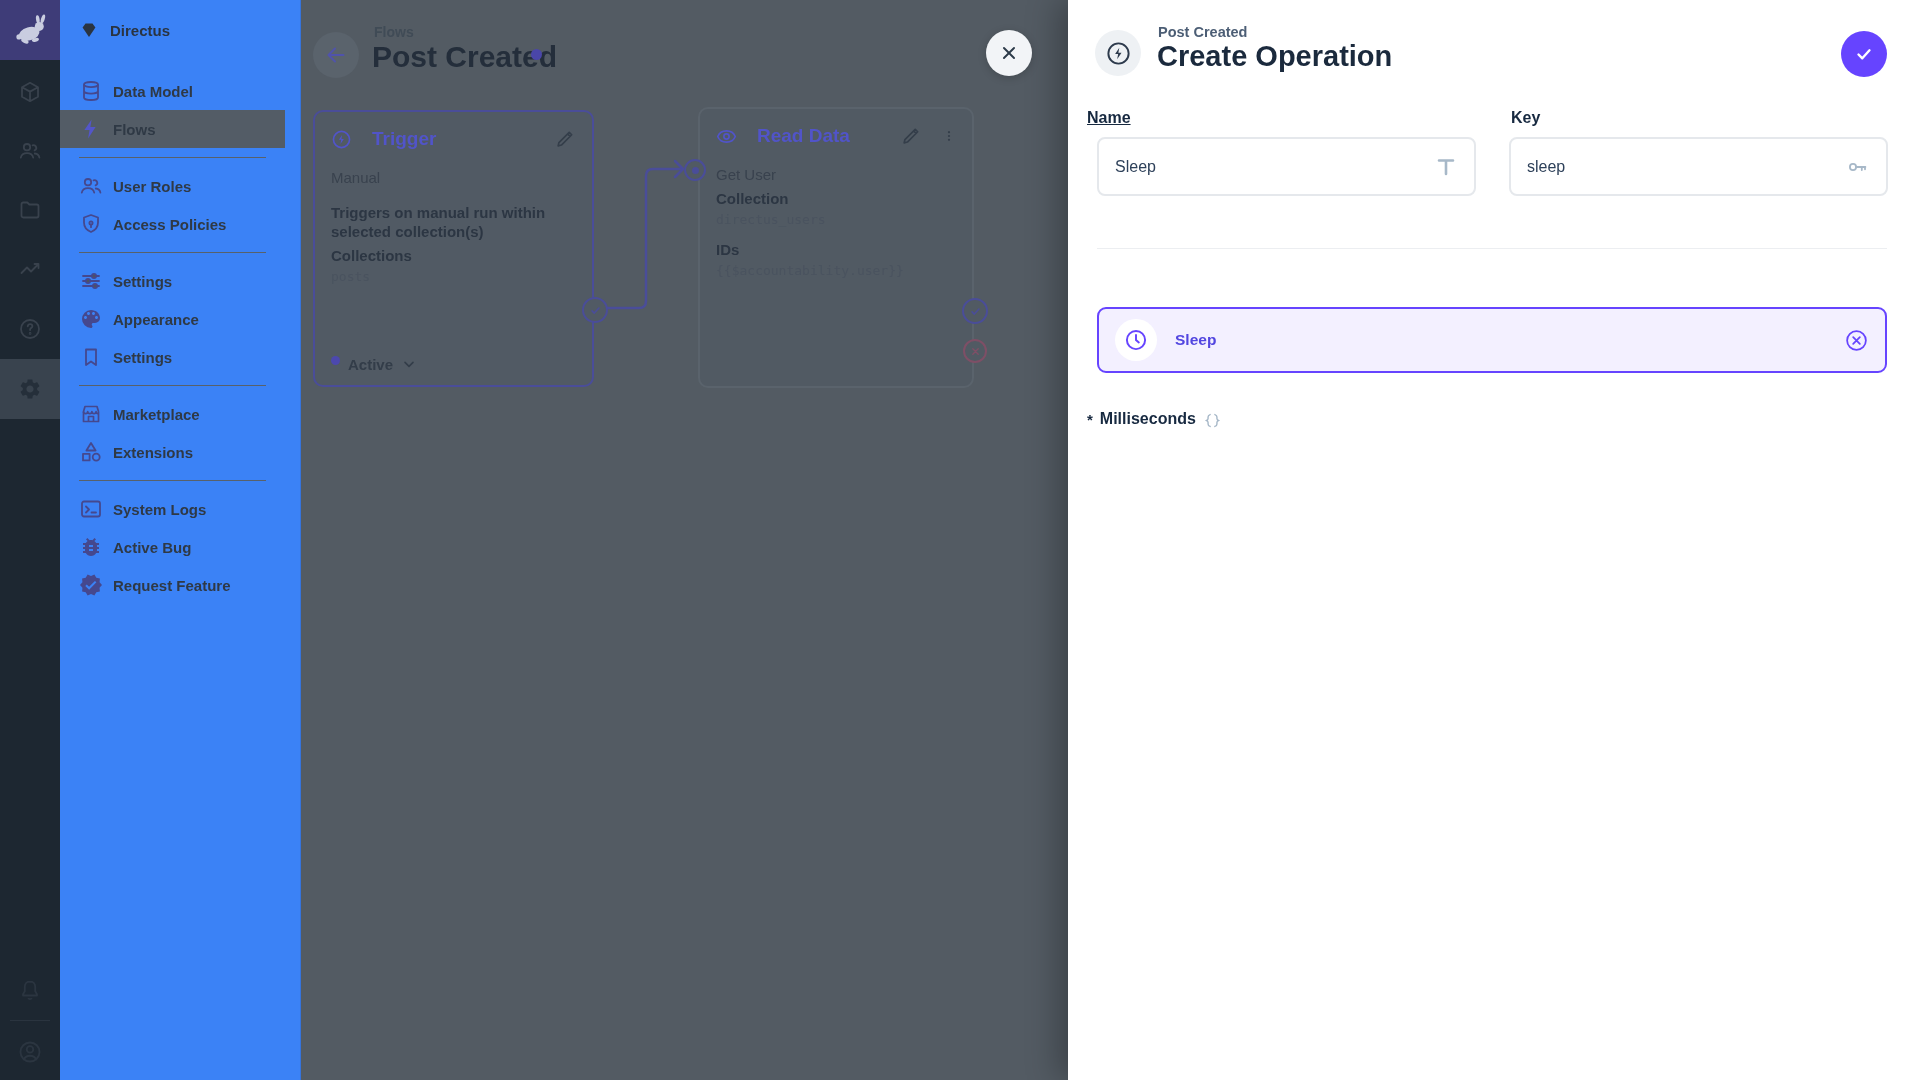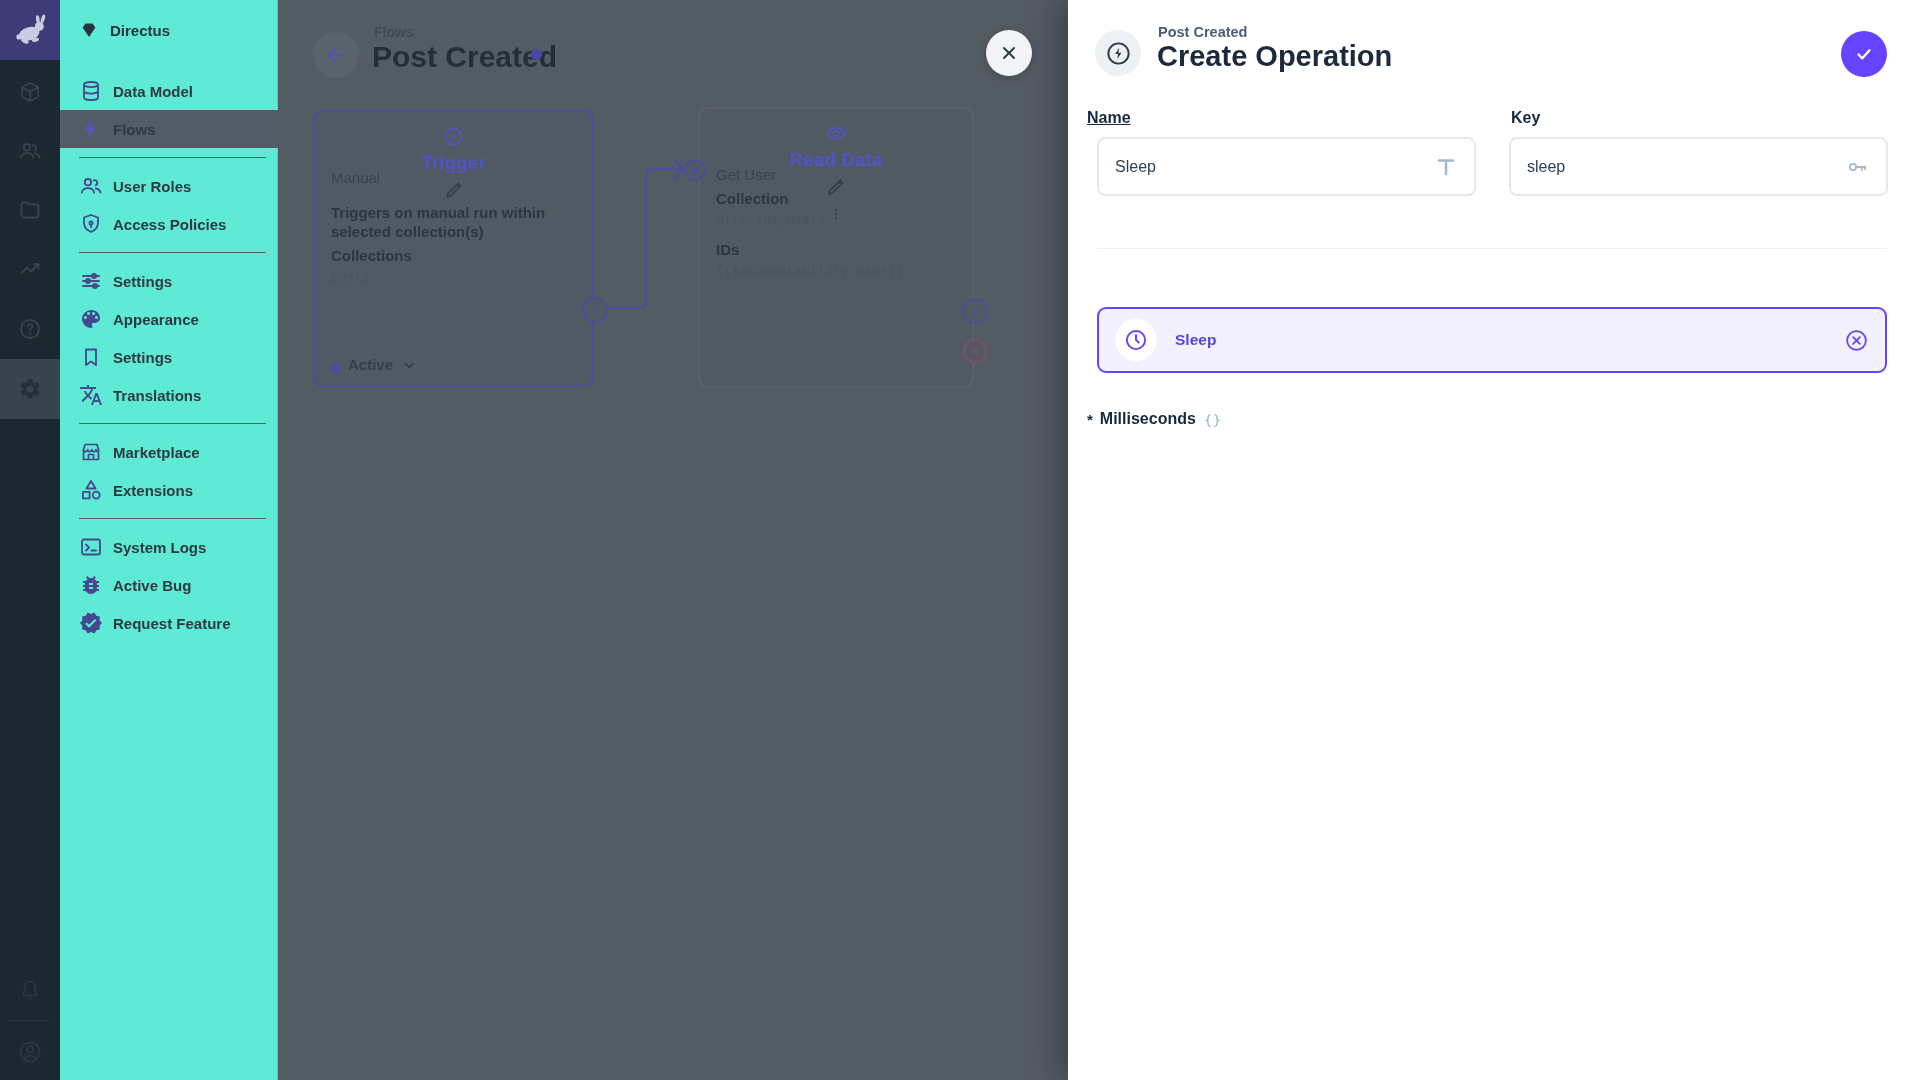--- a/index.html
+++ b/index.html
@@ -13,21 +13,21 @@
   .module-bar { left:0; top:0; width:60px; height:1080px; background:#1d2731; z-index:3; }
   .logo-sq { left:0; top:0; width:60px; height:60px; background:#3e3c78;
              display:flex; align-items:center; justify-content:center; cursor:pointer; }
   .mod-btn { left:0; width:60px; height:60px; display:flex; align-items:center;
              justify-content:center; color:#39424d; cursor:pointer; }
   .mod-btn.active { background:#39434e; color:#252f3a; }
   .mod-btn.bottom { color:#2b3540; }
   .mod-div { left:10px; width:40px; height:1px; background:#2a343f; }
 
   
-  .nav { left:60px; top:0; width:218px; height:1080px; background:#5eead4;
+  .nav { left:60px; top:0; width:241px; height:1080px; background:#3b82f6;
          border-right:1px solid rgba(0,0,0,0.10); z-index:2; }
   .proj-head { left:0; top:0; width:225px; height:60px; display:flex; align-items:center;
                gap:10px; padding-left:18px; cursor:pointer; }
   .proj-head .txt { font-size:15px; font-weight:700; color:#2a3441; }
   .nav-list { left:0; top:72px; width:225px; }
   .nav-item { height:38px; display:flex; align-items:center; gap:10px; padding-left:19px;
               cursor:pointer; }
   .nav-item.active { background:#535c66; }
   .nav-ic { width:24px; height:24px; color:#45488e; flex:0 0 24px; }
   .nav-item.active .nav-ic { color:#5356c9; }
@@ -42,29 +42,29 @@
               color:#5053ab; cursor:pointer; }
   .crumb { left:374px; top:24px; font-size:14px; font-weight:600; color:#404b56; cursor:pointer; }
   .flow-title { left:372px; top:40px; font-size:30px; font-weight:700; color:#242e3b; }
   .title-dot { left:531px; top:49px; width:11px; height:11px; border-radius:50%; background:#4a46a8; }
 
   .panel { border-radius:10px; padding:14px 16px; }
   .panel.trigger { left:313px; top:110px; width:281px; height:277px; background:#515a64;
                    border:2px solid #4a4d99; cursor:pointer; }
   .panel.readdata { left:698px; top:107px; width:276px; height:281px; background:#515a63;
                     border:2px solid #5a636c; cursor:pointer; }
-  .panel-head { display:flex; align-items:center; gap:5px; height:26px;flex-direction:column; }
+  .panel-head { display:flex; align-items:center; gap:20px; height:26px; }
   .panel-head .p-ic { width:21px; height:21px; color:#5154c9; }
   .panel-title { font-size:19px; font-weight:700; color:#5154c9; flex:1; }
   .p-act { width:22px; height:22px; color:#343e4a; cursor:pointer; }
   .p-line { font-size:15px; color:#39424e; margin-top:16px; line-height:1.28; }
   .p-line.bold { font-weight:700; color:#2c3643; }
   .p-line.mono { font-family:"DejaVu Sans Mono", monospace; font-size:13px; color:#4a535f;
                  margin-top:4px; letter-spacing:0; }
-  .panel-foot { position:absolute; left:16px; bottom:12px; display:flex; align-items:flex-end;
+  .panel-foot { position:absolute; left:16px; bottom:12px; display:flex; align-items:flex-start;
                 gap:8px; cursor:pointer; }
   .foot-dot { width:9px; height:9px; border-radius:50%; background:#4c48ae; }
   .foot-txt { font-size:15px; font-weight:600; color:#333d49; }
   .foot-chev { width:16px; height:16px; color:#333d49; }
 
   .node-circle { border-radius:50%; background:#515a64; display:flex; align-items:center;
                  justify-content:center; cursor:pointer; }
   .nc-check { width:26px; height:26px; border:2px solid #4a4d99; color:#4a4d99; }
   .nc-input { width:22px; height:22px; border:2px solid #4a4d99; }
   .nc-input i { width:7px; height:7px; border-radius:50%; background:#4a4d99; }
@@ -264,28 +264,20 @@
         <span class="nav-label">Appearance</span>
       </div>
       <div class="nav-item">
         <span class="nav-ic">
           <svg width="24" height="24" viewBox="0 0 24 24" fill="none" stroke="currentColor" stroke-width="1.8" stroke-linejoin="round">
             <path d="M7 4.5h10V20l-5-3.6L7 20z"></path>
           </svg>
           </span>
         <span class="nav-label">Settings</span>
       </div>
-      <div class="nav-item">
-        <span class="nav-ic">
-          <svg width="24" height="24" viewBox="0 0 24 24" fill="currentColor">
-            <path d="M12.87 15.07l-2.54-2.51.03-.03c1.74-1.94 2.98-4.17 3.71-6.53H17V4h-7V2H8v2H1v1.99h11.17C11.5 7.92 10.44 9.75 9 11.35 8.07 10.32 7.3 9.19 6.69 8h-2c.73 1.63 1.73 3.17 2.98 4.56l-5.09 5.02L4 19l5-5 3.11 3.11.76-2.04zM18.5 10h-2L12 22h2l1.12-3h4.75L21 22h2l-4.5-12zm-2.62 7l1.62-4.33L19.12 17h-3.24z"></path>
-          </svg>
-          </span>
-        <span class="nav-label">Translations</span>
-      </div>
 
       <div class="nav-sep">
           <i></i>
         </div>
 
       <div class="nav-item">
         <span class="nav-ic">
           <svg width="24" height="24" viewBox="0 0 24 24" fill="none" stroke="currentColor" stroke-width="1.7" stroke-linejoin="round">
             <path d="M4.5 9.5L6 4.5h12l1.5 5 M4.5 9.5v10h15v-10"></path>
             <path d="M4.5 9.5c0 1.2.9 2.1 2.1 2.1s2.1-.9 2.1-2.1c0 1.2.9 2.1 2.1 2.1s2.1-.9 2.1-2.1c0 1.2.9 2.1 2.1 2.1s2.1-.9 2.1-2.1c0 1.2.9 2.1 2.1 2.1"></path>

